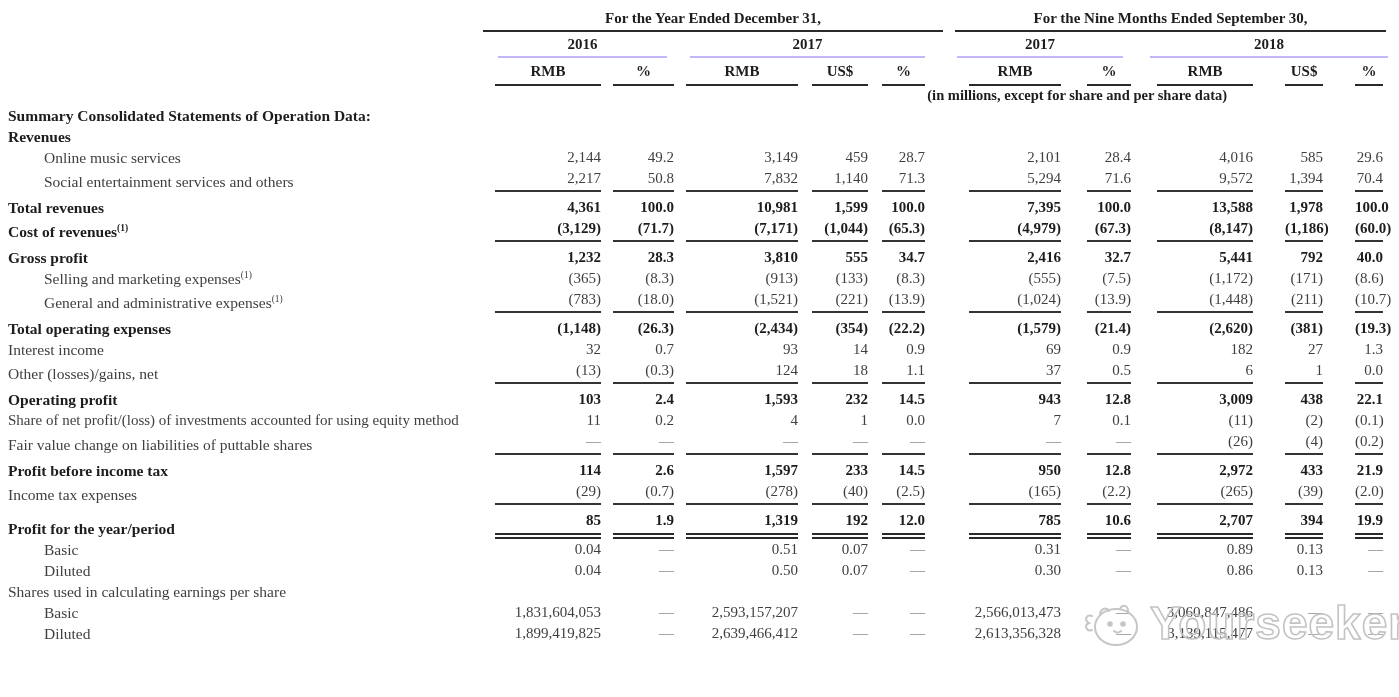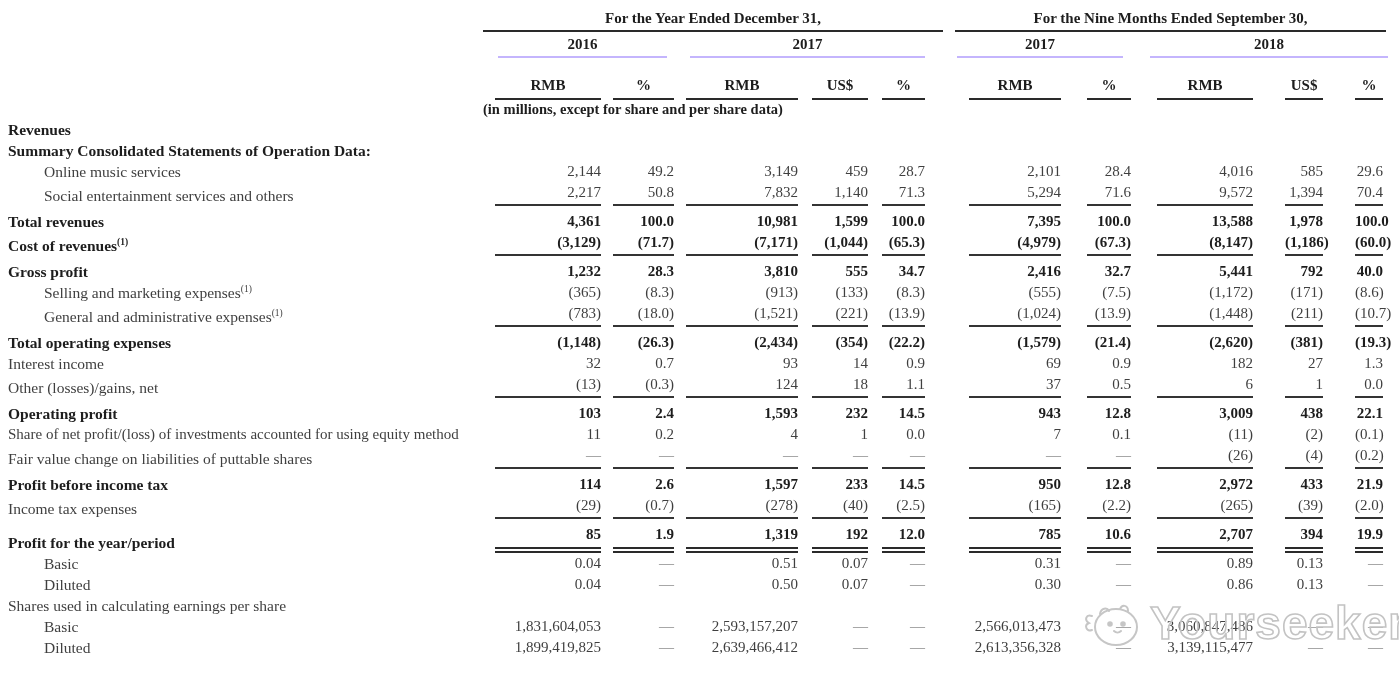--- a/index.html
+++ b/index.html
@@ -40,23 +40,23 @@
   
   tr.h1 td{font-size:15px;vertical-align:bottom;}
   tr.h1 .u{border-bottom:2px solid #2a2a2a;text-align:center;font-weight:bold;color:#1d1d1d;padding-bottom:1px;}
   tr.h1 .gl{margin-right:-18px;}
   tr.h1 .gr{margin-left:-2px;margin-right:13px;}
   tr.h2 .u{border-bottom:2px solid #c4b5fd;text-align:center;font-weight:bold;color:#1d1d1d;padding-bottom:1px;margin-top:2px;}
   tr.h2 .y1{margin-left:15px;margin-right:7px;}
   tr.h2 .y2{margin-left:16px;margin-right:0;}
   tr.h2 .y3{margin-left:0;margin-right:22px;}
   tr.h2 .y4{margin-left:5px;margin-right:11px;}
-  tr.h3 td .u{border-bottom:2px solid #2a2a2a;text-align:center;font-weight:bold;color:#1d1d1d;padding-bottom:2px;margin-top:17px;}
+  tr.h3 td .u{border-bottom:2px solid #2a2a2a;text-align:center;font-weight:bold;color:#1d1d1d;padding-bottom:2px;margin-top:3px;}
   tr.h4 td{font-size:14.5px;line-height:19px;}
-  tr.h4 .note{text-align:left;font-weight:bold;color:#1d1d1d;padding-right:172px;}
+  tr.h4 .note{text-align:right;font-weight:bold;color:#1d1d1d;padding-right:172px;}
 
   
   #wm{
     position:absolute;left:1082px;top:594px;display:flex;align-items:center;
     pointer-events:none;
   }
   #wm .wm-text{
     font-family:"Liberation Sans","DejaVu Sans",sans-serif;
     font-size:46px;font-weight:bold;letter-spacing:1px;
     color:rgba(255,255,255,0.05);
@@ -146,35 +146,35 @@
       </tr>
       <tr class="h4">
         <td></td>
         <td colspan="11">
           <div class="note">(in millions, except for share and per share data)</div>
         </td>
       </tr>
     </tbody>
     <tbody id="tbody">
         <tr>
-          <td class="lbl b">Revenues</td>
+          <td class="lbl b">Summary Consolidated Statements of Operation Data:</td>
           <td class="v c1"></td>
           <td class="v c2"></td>
           <td class="v c3"></td>
           <td class="v c4"></td>
           <td class="v c5"></td>
           <td class="gap"></td>
           <td class="v c6"></td>
           <td class="v c7"></td>
           <td class="v c8"></td>
           <td class="v c9"></td>
           <td class="v c10"></td>
         </tr>
         <tr>
-          <td class="lbl b">Summary Consolidated Statements of Operation Data:</td>
+          <td class="lbl b">Revenues</td>
           <td class="v c1"></td>
           <td class="v c2"></td>
           <td class="v c3"></td>
           <td class="v c4"></td>
           <td class="v c5"></td>
           <td class="gap"></td>
           <td class="v c6"></td>
           <td class="v c7"></td>
           <td class="v c8"></td>
           <td class="v c9"></td>

